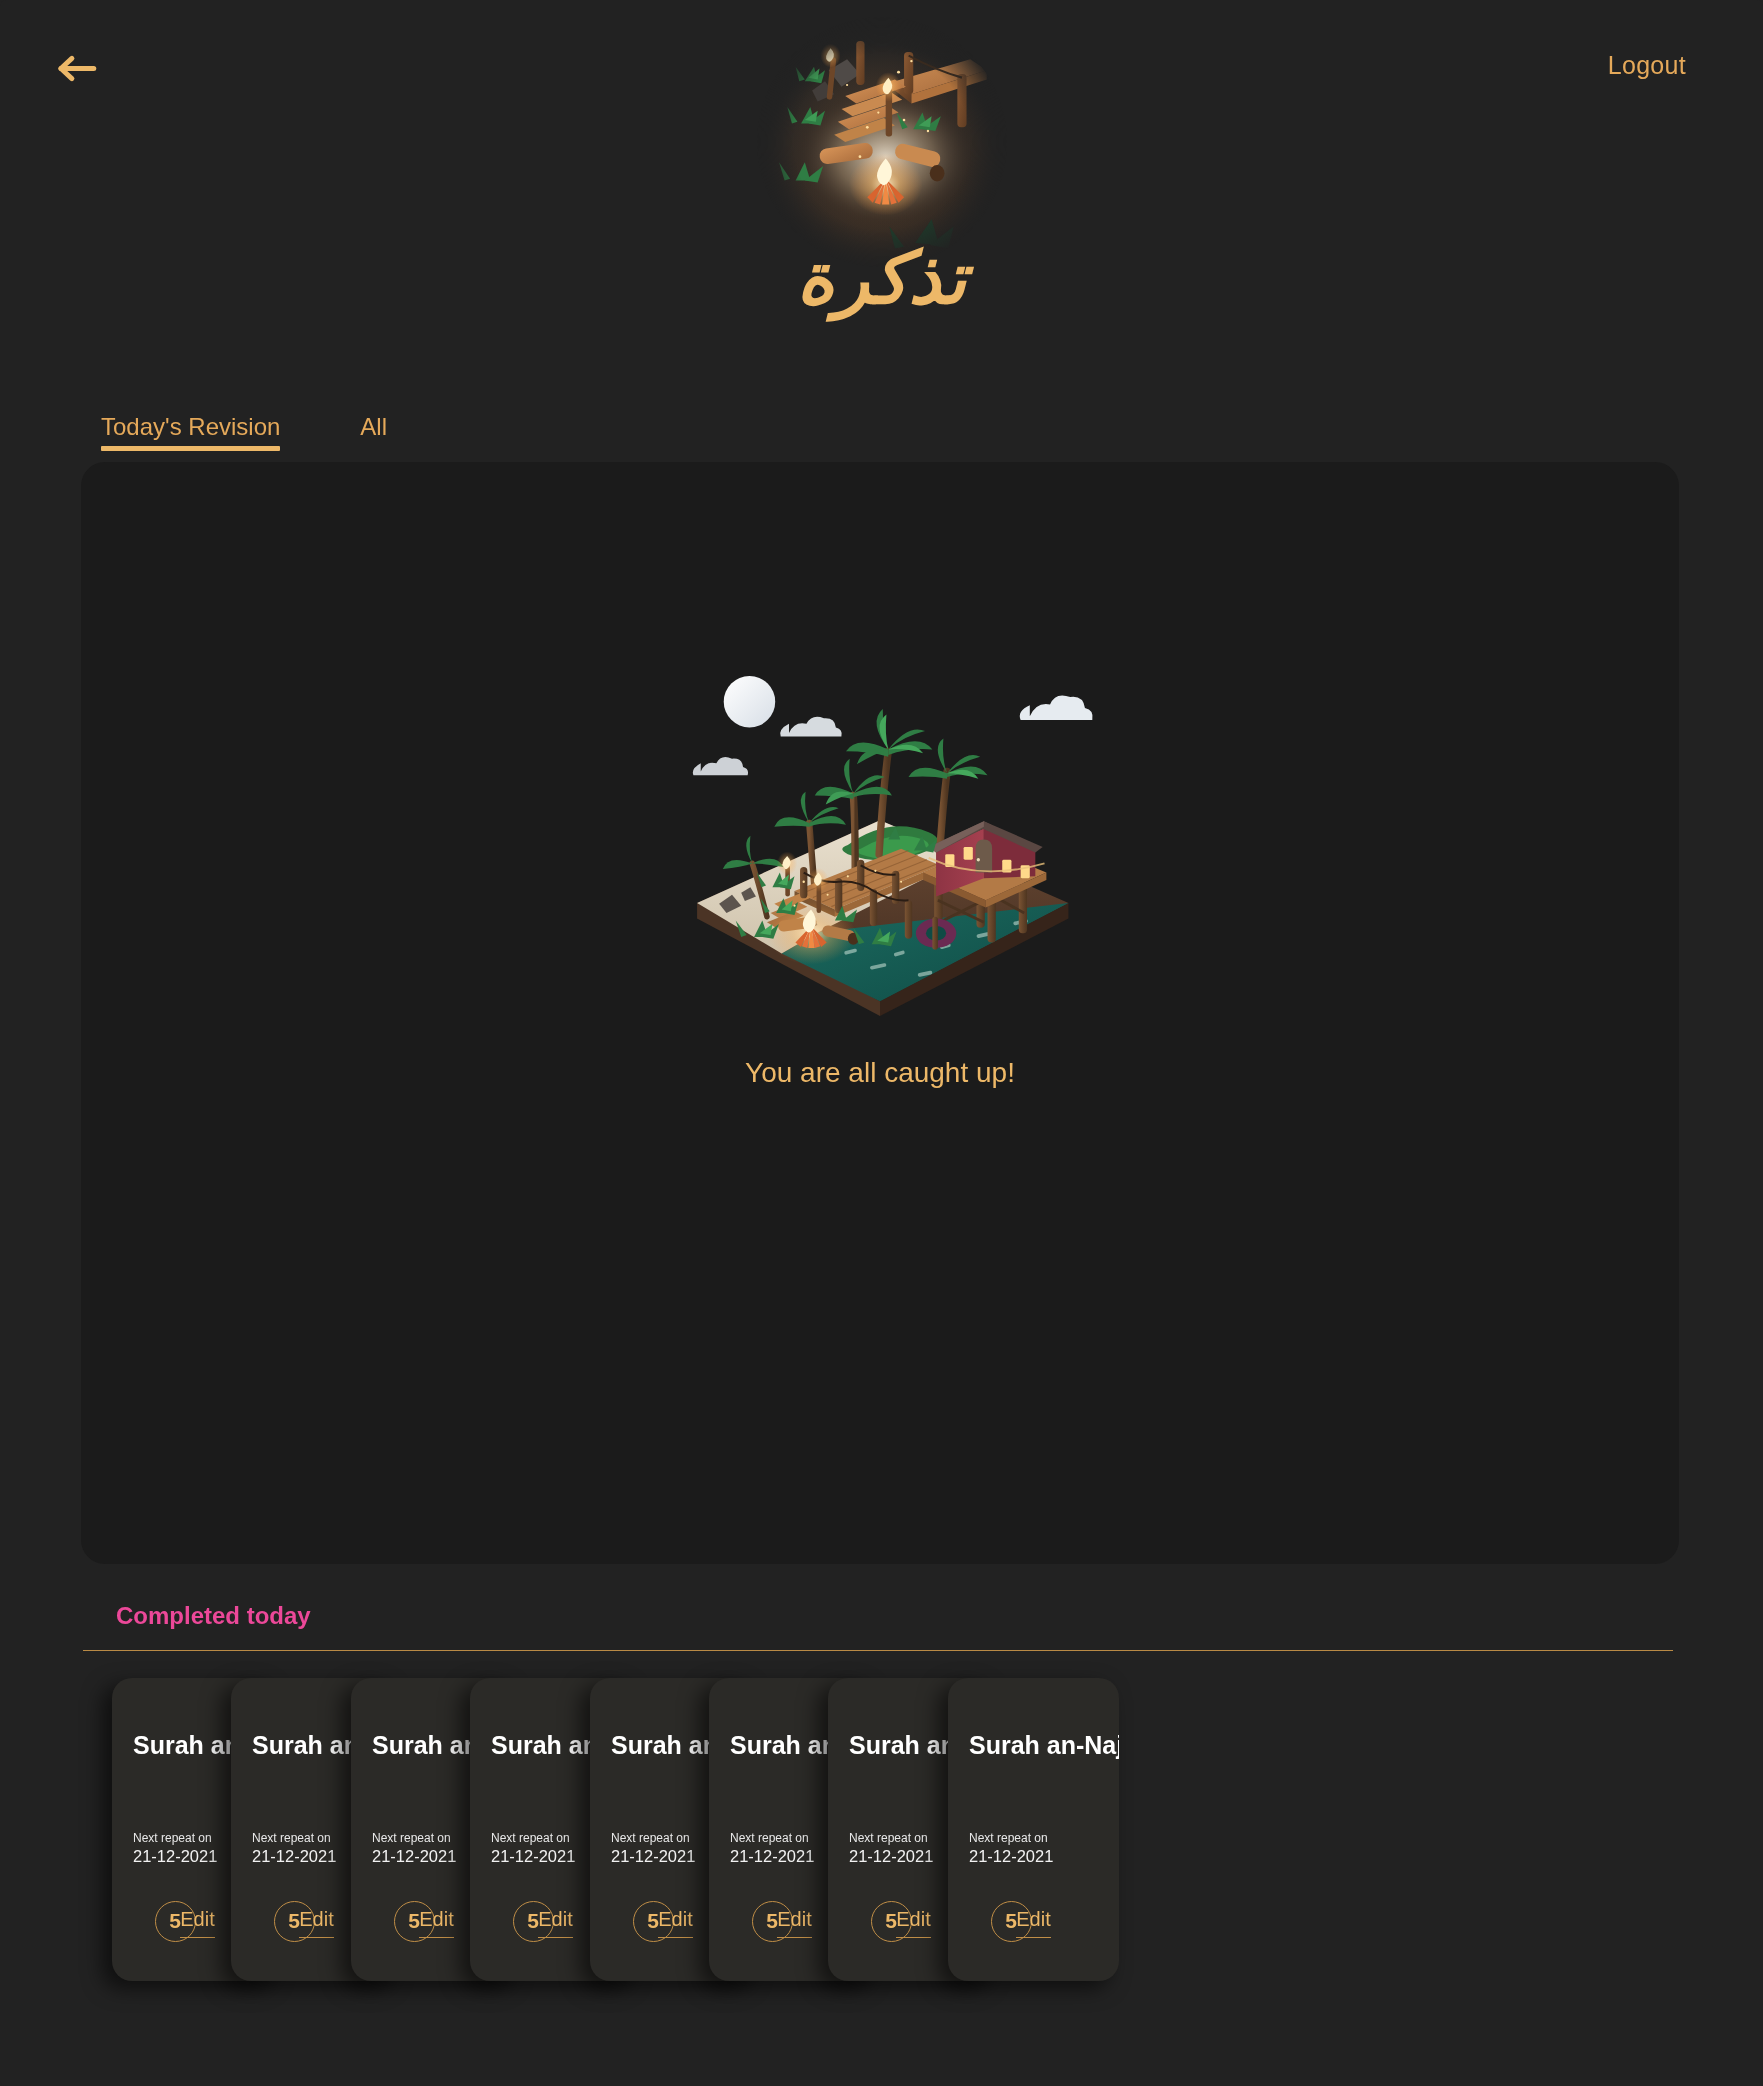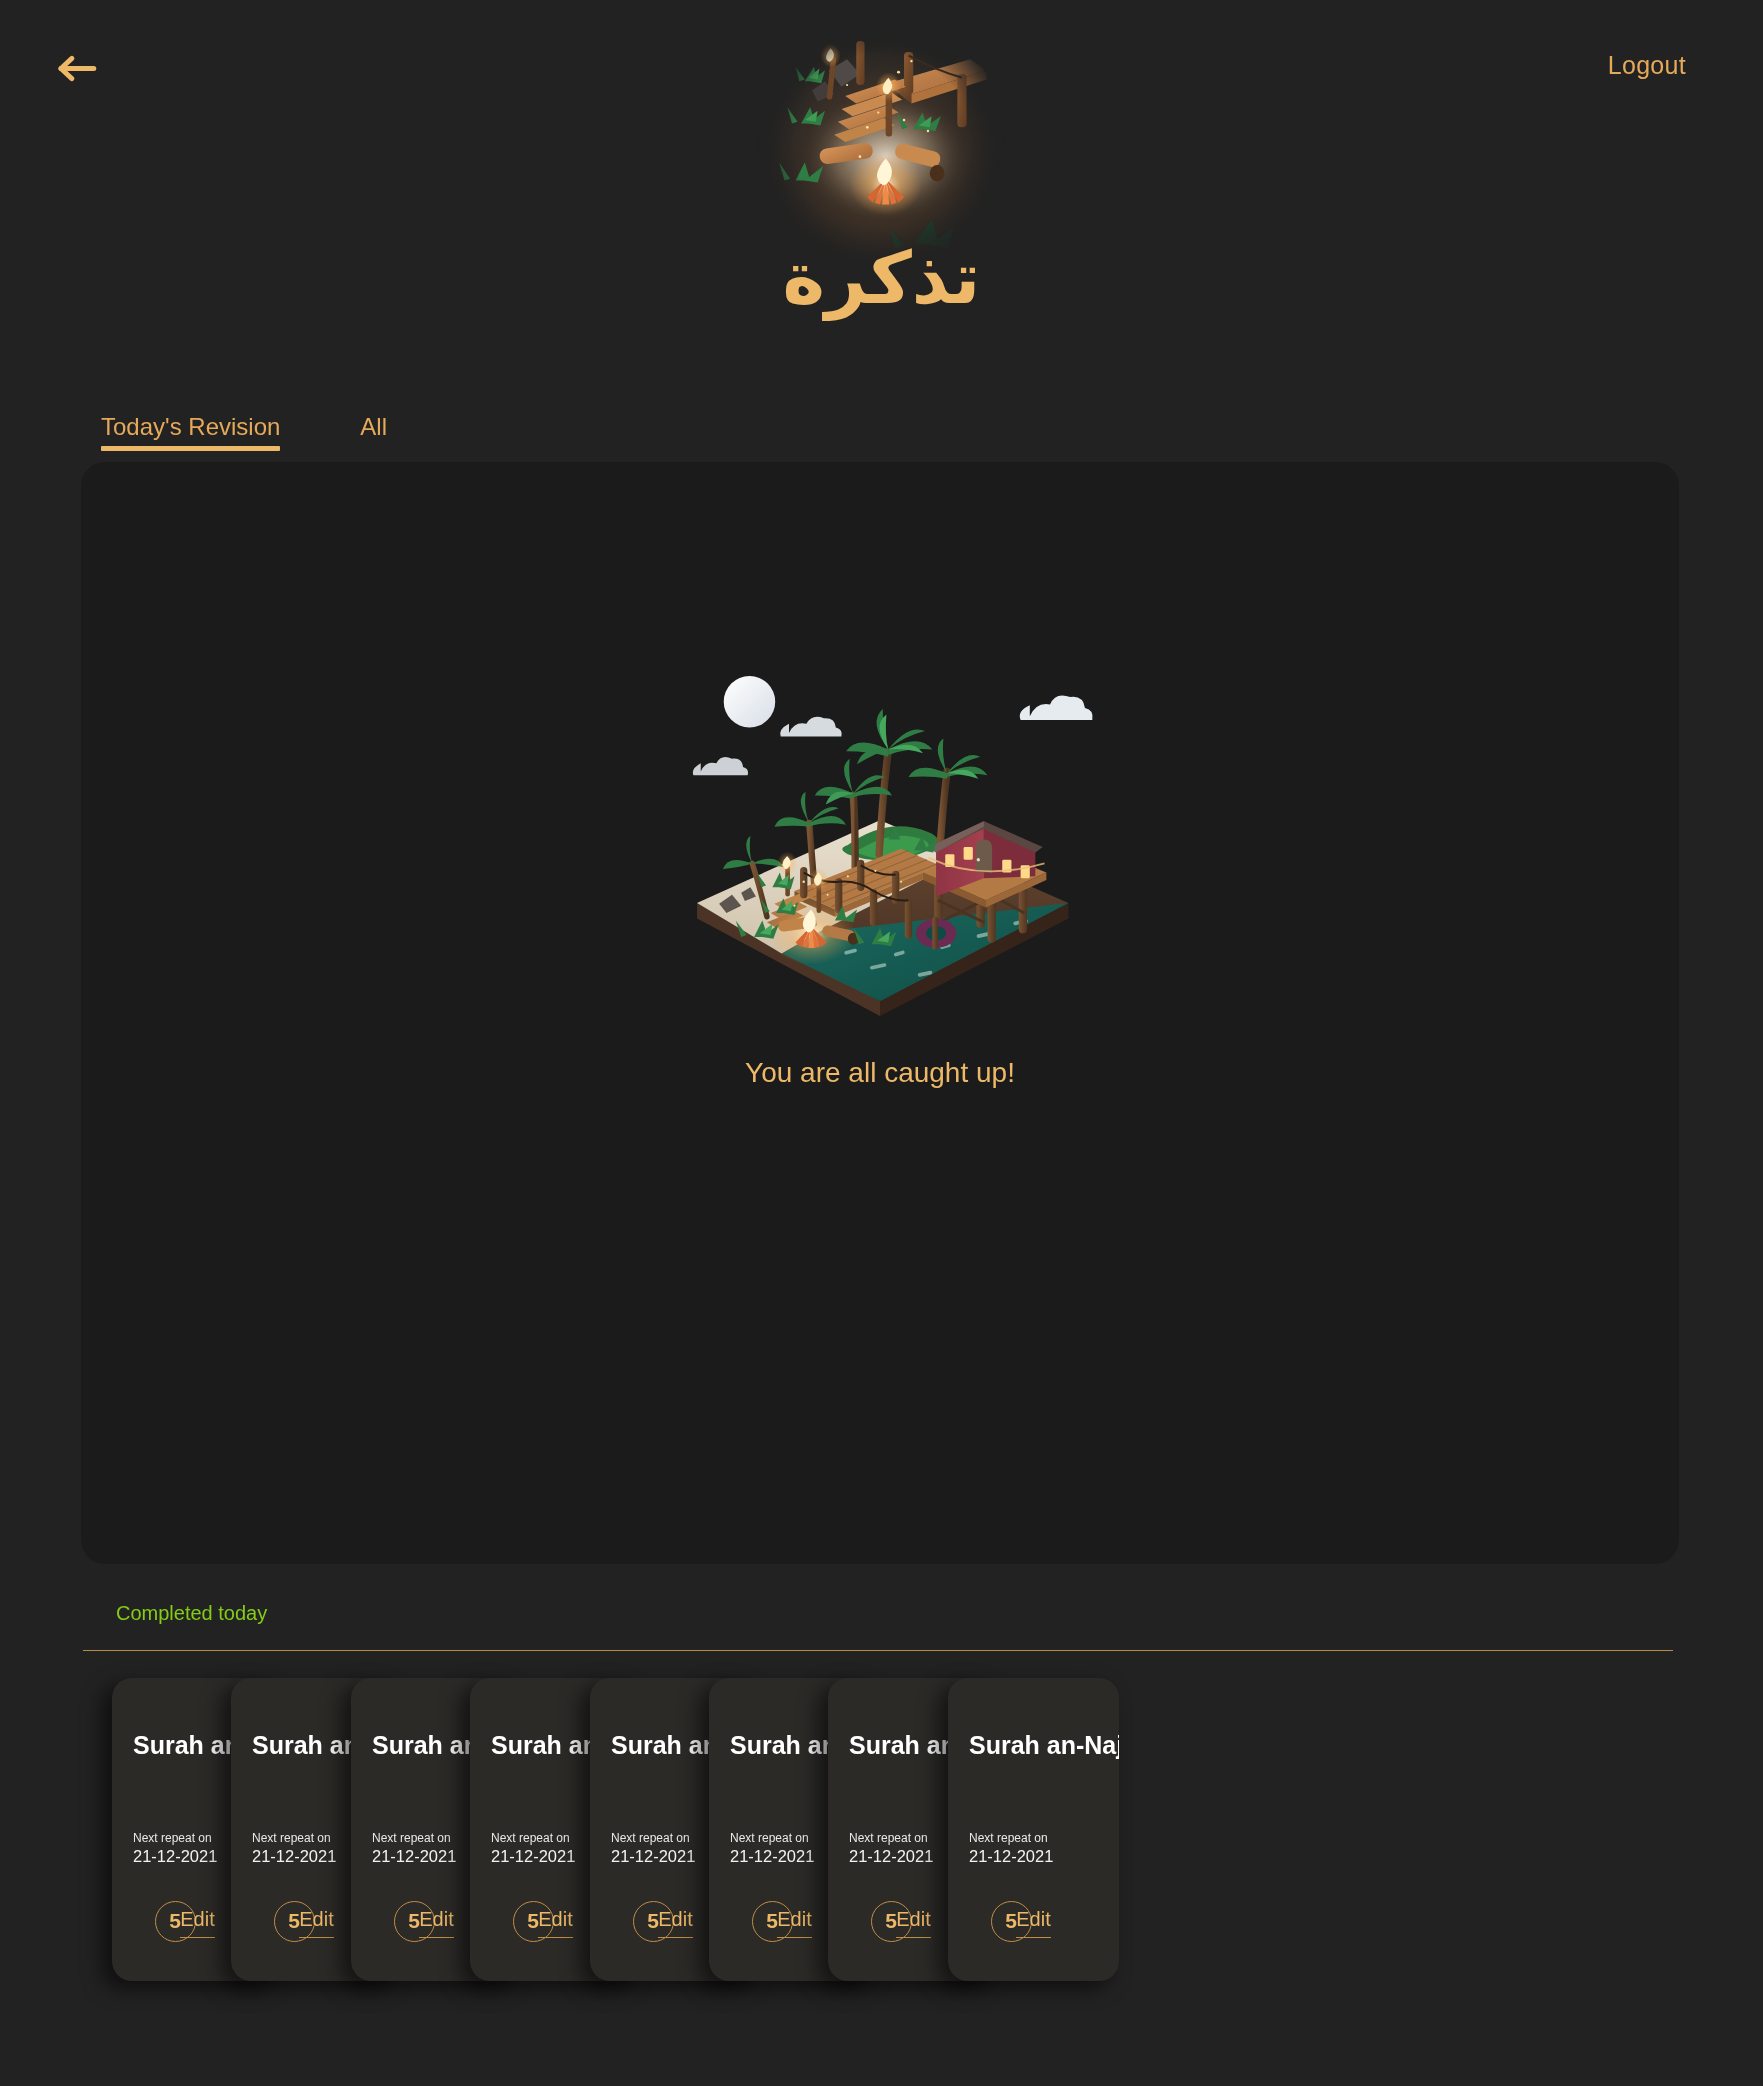--- a/index.html
+++ b/index.html
@@ -86,20 +86,21 @@
   .brand-title {
     margin-top: -27.5px;
     font-size: 72px;
     line-height: 1.1;
     color: #EDB868;
     font-weight: 700;
     font-family: "DejaVu Sans", sans-serif;
     direction: rtl;
     position: relative;
     z-index: 5;
+    font-style: italic;
   }
 
   
   .tabs {
     position: absolute;
     top: 413px;
     left: 101px;
     display: flex;
     align-items: flex-end;
     gap: 80px;
@@ -153,23 +154,23 @@
     margin-top: 3px;
     font-size: 28px;
     color: #EDB868;
   }
 
   
   .completed-head {
     position: absolute;
     top: 1602px;
     left: 116px;
-    font-size: 20px;
-    color: #84cc16;
-    font-weight: 400;
+    font-size: 24px;
+    color: #ec4899;
+    font-weight: 700;
   }
   .completed-rule {
     position: absolute;
     top: 1650px;
     left: 83px;
     width: 1590px;
     height: 0.9px;
     background: #B98A45;
   }
 

